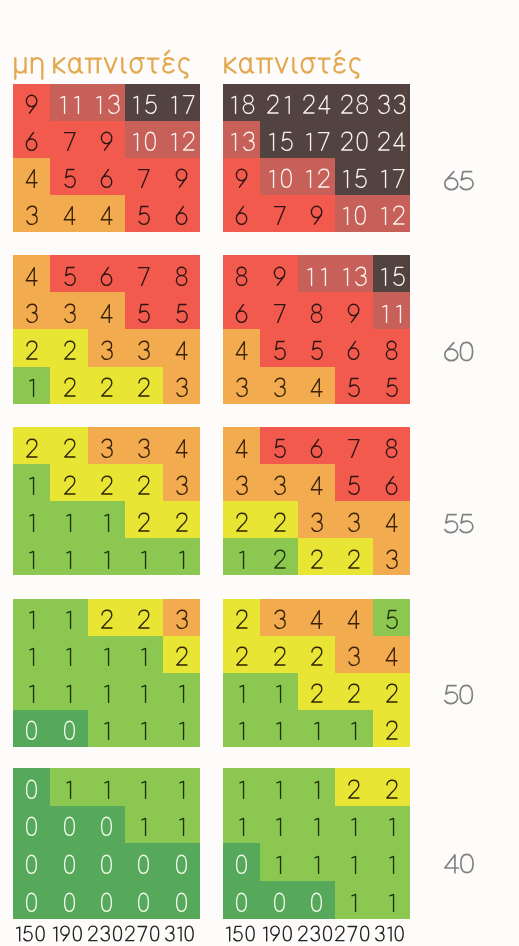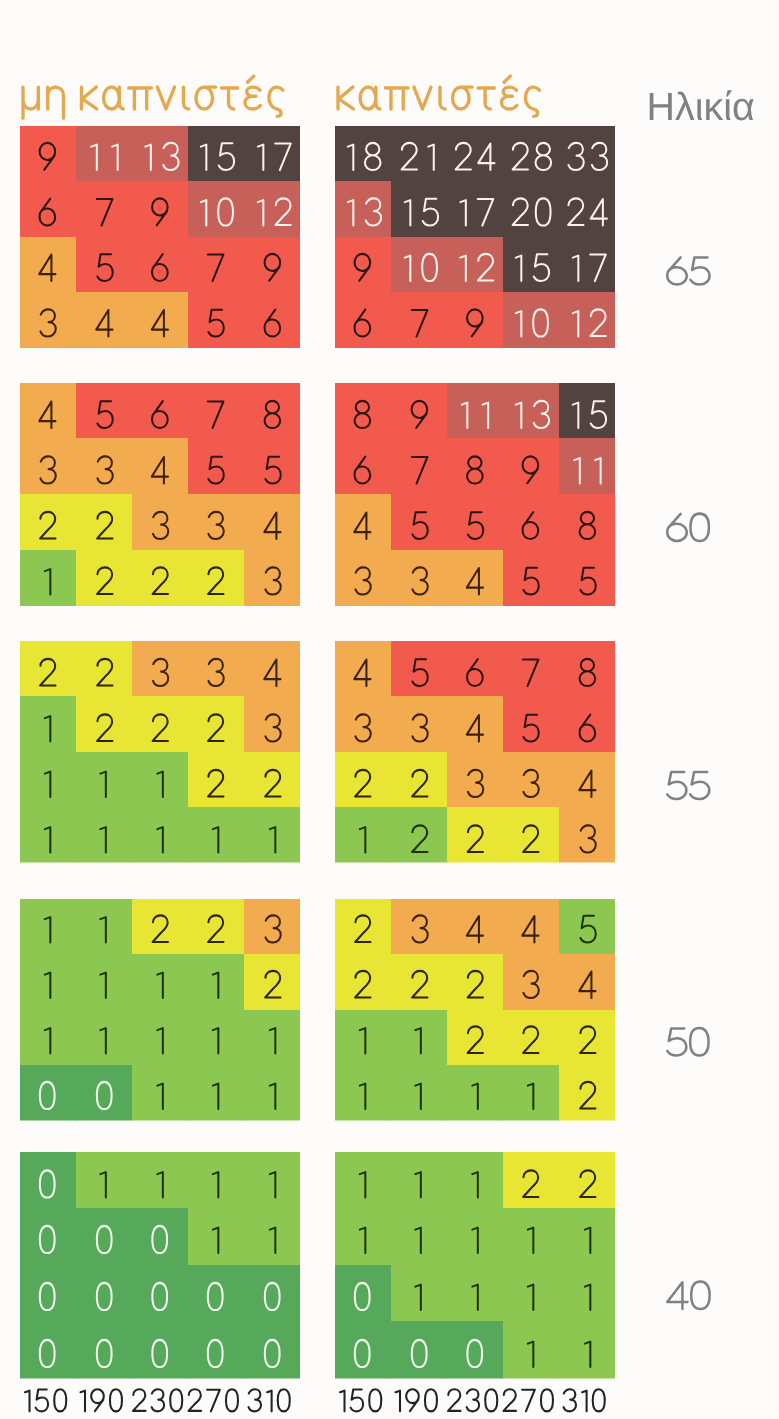--- a/index.html
+++ b/index.html
@@ -37,21 +37,20 @@
         <path d="M8 0 L8 100 M76 0 L12 54 L78 100" transform="translate(0,0)" fill="none" stroke="#e4a84f" stroke-width="15.5" stroke-linecap="round" stroke-linejoin="round"></path>
         <path d="M78 0 L78 72 C78 90 86 99 96 100 M78 50 C78 22 62 0 43 0 C22 0 6 22 6 50 C6 78 22 100 43 100 C62 100 78 78 78 50 Z" transform="translate(103,0)" fill="none" stroke="#e4a84f" stroke-width="15.5" stroke-linecap="round" stroke-linejoin="round"></path>
         <path d="M0 4 L104 4 M26 4 L26 100 M82 4 L82 100" transform="translate(224,0)" fill="none" stroke="#e4a84f" stroke-width="15.5" stroke-linecap="round" stroke-linejoin="round"></path>
         <path d="M6 0 L45 100 L84 0" transform="translate(349,0)" fill="none" stroke="#e4a84f" stroke-width="15.5" stroke-linecap="round" stroke-linejoin="round"></path>
         <path d="M14 0 L14 72 C14 90 24 100 38 100" transform="translate(460,0)" fill="none" stroke="#e4a84f" stroke-width="15.5" stroke-linecap="round" stroke-linejoin="round"></path>
         <path d="M44 0 L100 0 M48 0 C27 0 10 22 10 50 C10 78 27 100 48 100 C69 100 86 78 86 50 C86 22 69 0 48 0 Z" transform="translate(521,0)" fill="none" stroke="#e4a84f" stroke-width="15.5" stroke-linecap="round" stroke-linejoin="round"></path>
         <path d="M2 4 L76 4 M34 4 L34 72 C34 90 44 100 58 100" transform="translate(646,0)" fill="none" stroke="#e4a84f" stroke-width="15.5" stroke-linecap="round" stroke-linejoin="round"></path>
         <path d="M78 14 C70 5 58 0 46 0 C30 0 18 8 18 20 C18 32 30 42 46 42 L60 42 M46 42 C28 42 10 52 10 70 C10 88 26 100 46 100 C60 100 72 94 80 84 M22 -22 L50 -50" transform="translate(745,0)" fill="none" stroke="#e4a84f" stroke-width="15.5" stroke-linecap="round" stroke-linejoin="round"></path>
         <path d="M74 14 C66 5 56 0 45 0 C25 0 10 22 10 50 C10 76 26 96 46 100 C58 103 66 110 66 120 C66 130 58 134 48 134" transform="translate(854,0)" fill="none" stroke="#e4a84f" stroke-width="15.5" stroke-linecap="round" stroke-linejoin="round"></path>
       </svg></div>
-  <div class="hdr" id="hdr-age" style="left: 431px; top: 55.5px; font-size: 26.3px; color: rgb(129, 129, 129);">Ηλικία</div>
   <div id="blocks">
       <div class="block" style="left: 13px; top: 84.2px; width: 187px; height: 147.8px; position: absolute;">
         <svg width="187" height="147.8" viewBox="0 0 187 147.8" style="display: block;">
           <rect x="0.00" y="0.00" width="38.00" height="37.55" fill="#f25a4e" class="cellrect"></rect>
           <rect x="37.40" y="0.00" width="38.00" height="37.55" fill="#c76059" class="cellrect"></rect>
           <rect x="74.80" y="0.00" width="38.00" height="37.55" fill="#c76059" class="cellrect"></rect>
           <rect x="112.20" y="0.00" width="38.00" height="37.55" fill="#534340" class="cellrect"></rect>
           <rect x="149.60" y="0.00" width="38.00" height="37.55" fill="#534340" class="cellrect"></rect>
           <rect x="0.00" y="36.95" width="38.00" height="37.55" fill="#f25a4e" class="cellrect"></rect>
           <rect x="37.40" y="36.95" width="38.00" height="37.55" fill="#f25a4e" class="cellrect"></rect>

